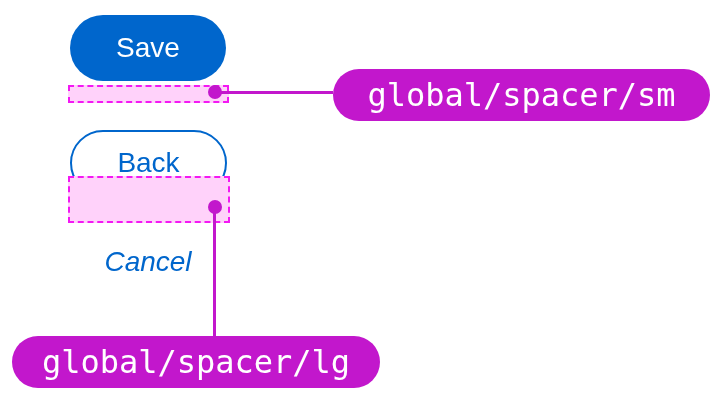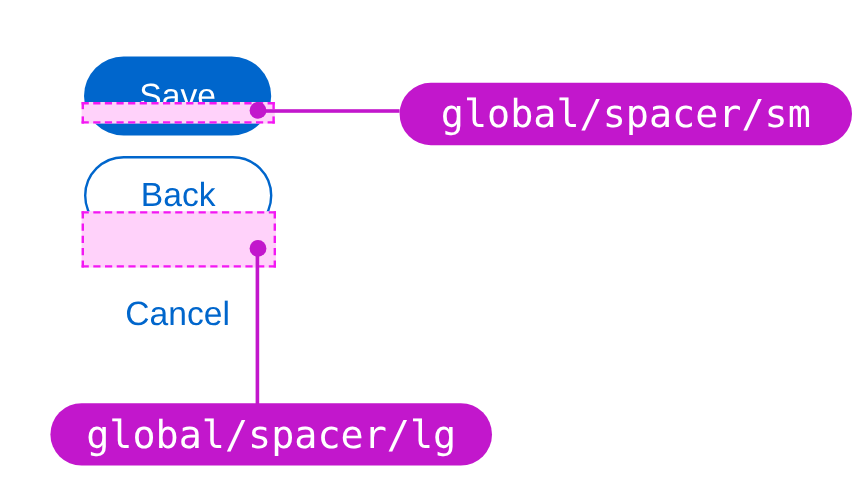--- a/index.html
+++ b/index.html
@@ -24,35 +24,35 @@
     padding: 0;
     cursor: pointer;
     box-sizing: border-box;
   }
   .btn-primary {
     left: 70px; top: 15px; width: 156px; height: 66px;
     border-radius: 33px;
     background: var(--button-blue, #0066cc);
     color: #ffffff;
     border: none;
-    margin-top: 32px;
   }
   .btn-secondary {
     left: 70px; top: 106px; width: 157px; height: 66px;
     border-radius: 33px;
     background: #ffffff;
     color: var(--button-blue, #0066cc);
     border: 2px solid var(--button-blue, #0066cc);
     margin-top: 24px;
   }
   .btn-link {
     left: 70px; top: 242px; width: 156px; height: 40px;
     background: transparent;
     border: none;
     color: var(--button-blue, #0066cc);
+    font-style: italic;
   }
 
   .spacer {
     position: absolute;
     box-sizing: border-box;
     background: var(--spacer-fill, #ffd2fa);
     border: 2px dashed var(--spacer-border, #f318f3);
   }
   .spacer-sm { left: 68px; top: 85px;  width: 161px; height: 18px; }
   .spacer-lg { left: 68px; top: 176px; width: 162px; height: 47px; }
@@ -80,21 +80,21 @@
     justify-content: center;
     background: var(--annotation-magenta, #c217cc);
     color: var(--label-text, #ffffff);
     font-family: "DejaVu Sans Mono", monospace;
     font-size: 32px;
     line-height: 1;
     border-radius: 26px;
     white-space: nowrap;
   }
   .token-sm { left: 333px; top: 69px;  width: 377px; height: 52px; }
-  .token-lg { left: 42px;  top: 336px; width: 368px; height: 52px; }
+  .token-lg { left: 12px;  top: 336px; width: 368px; height: 52px; }
 </style>
 </head>
 <body>
 
 <div class="stage">
 
   <button class="btn btn-primary">Save</button>
 
   <div class="spacer spacer-sm"></div>
 

